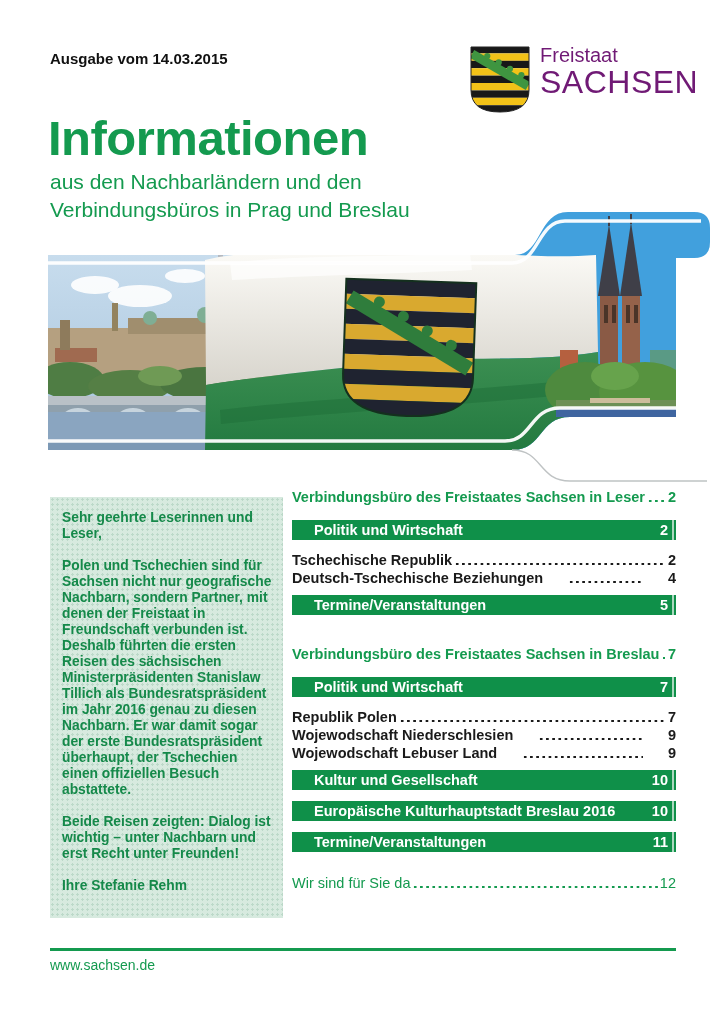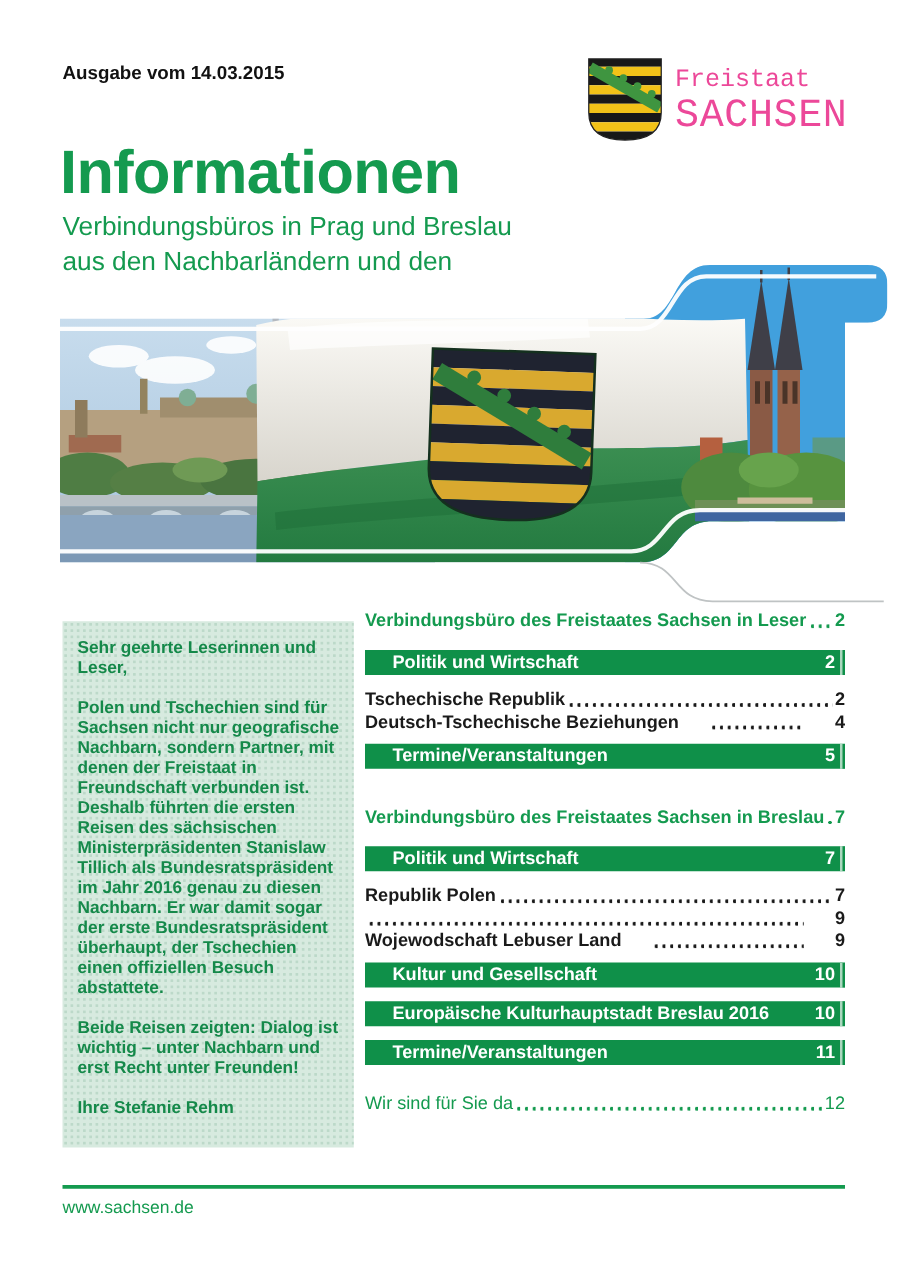--- a/index.html
+++ b/index.html
@@ -3,21 +3,21 @@
 <meta charset="utf-8">
 <style>
   html,body{margin:0;padding:0;background:#ffffff;}
   #page{
     position:relative;width:724px;height:1024px;background:#ffffff;overflow:hidden;
     font-family:"Liberation Sans", sans-serif;color:#1a1a1a;border-radius:11px;
   }
   
   .issue{position:absolute;left:50px;top:50px;font-size:15px;font-weight:bold;color:#111;}
   .logo-shield{position:absolute;left:470px;top:46px;width:60px;height:67px;}
-  .logo-text{position:absolute;left:540px;top:54px;font-family:Liberation Mono, monospace;color:#ec4899;}
+  .logo-text{position:absolute;left:540px;top:44px;font-family:Liberation Sans, sans-serif;color:#701a75;}
   .logo-text .l1{font-size:20px;line-height:22px;display:block;}
   .logo-text .l2{font-size:32px;line-height:33px;display:block;letter-spacing:0.5px;}
   
   .doc-title{position:absolute;left:48px;top:112px;font-size:49px;line-height:52px;font-weight:bold;
     color:var(--green);letter-spacing:-0.5px;}
   .doc-subtitle{position:absolute;left:50px;top:168px;font-size:21px;line-height:28px;color:var(--green);}
   
   .banner{position:absolute;left:0;top:200px;width:724px;height:290px;}
   
   .greeting-box{
@@ -94,22 +94,22 @@
     <path d="M1,1 H59 V44 Q59,66 30,66 Q1,66 1,44 Z" fill="none" stroke="#222" stroke-width="1"></path>
   </svg>
 
   <div class="logo-text">
     <span class="l1">Freistaat</span>
     <span class="l2">SACHSEN</span>
   </div>
 
   <div class="doc-title">Informationen</div>
   <div class="doc-subtitle">
+    <div>aus den Nachbarländern und den</div>
     <div>Verbindungsbüros in Prag und Breslau</div>
-    <div>aus den Nachbarländern und den</div>
   </div>
 
   <svg class="banner" viewBox="0 0 724 290" xmlns="http://www.w3.org/2000/svg">
     <defs>
       <clipPath id="bshape">
         <path d="M48,55 H515 C542,55 538,12 568,12 H694 Q710,12 710,28 V42 Q710,58 694,58 H676 V217 H570 C538,217 544,250 512,250 H48 Z"></path>
       </clipPath>
       <clipPath id="flagShieldClip">
           <path d="M0,0 H130 V95 Q130,135 65,135 Q0,135 0,95 Z"></path>
         </clipPath>
@@ -264,20 +264,21 @@
       <div class="toc-bar">
         <span>Politik und Wirtschaft</span>
         <span>7</span>
       </div>
       <div class="toc-row entry">
         <span class="lbl">Republik Polen</span>
         <span class="leader"></span>
         <span class="pg">7</span>
       </div>
       <div class="toc-row entry">
+        <span class="lbl">Wojewodschaft Niederschlesien</span>
         <span class="leader"></span>
         <span class="pg">9</span>
       </div>
       <div class="toc-row entry">
         <span class="lbl">Wojewodschaft Lebuser Land</span>
         <span class="leader"></span>
         <span class="pg">9</span>
       </div>
       <div class="toc-bar">
         <span>Kultur und Gesellschaft</span>

